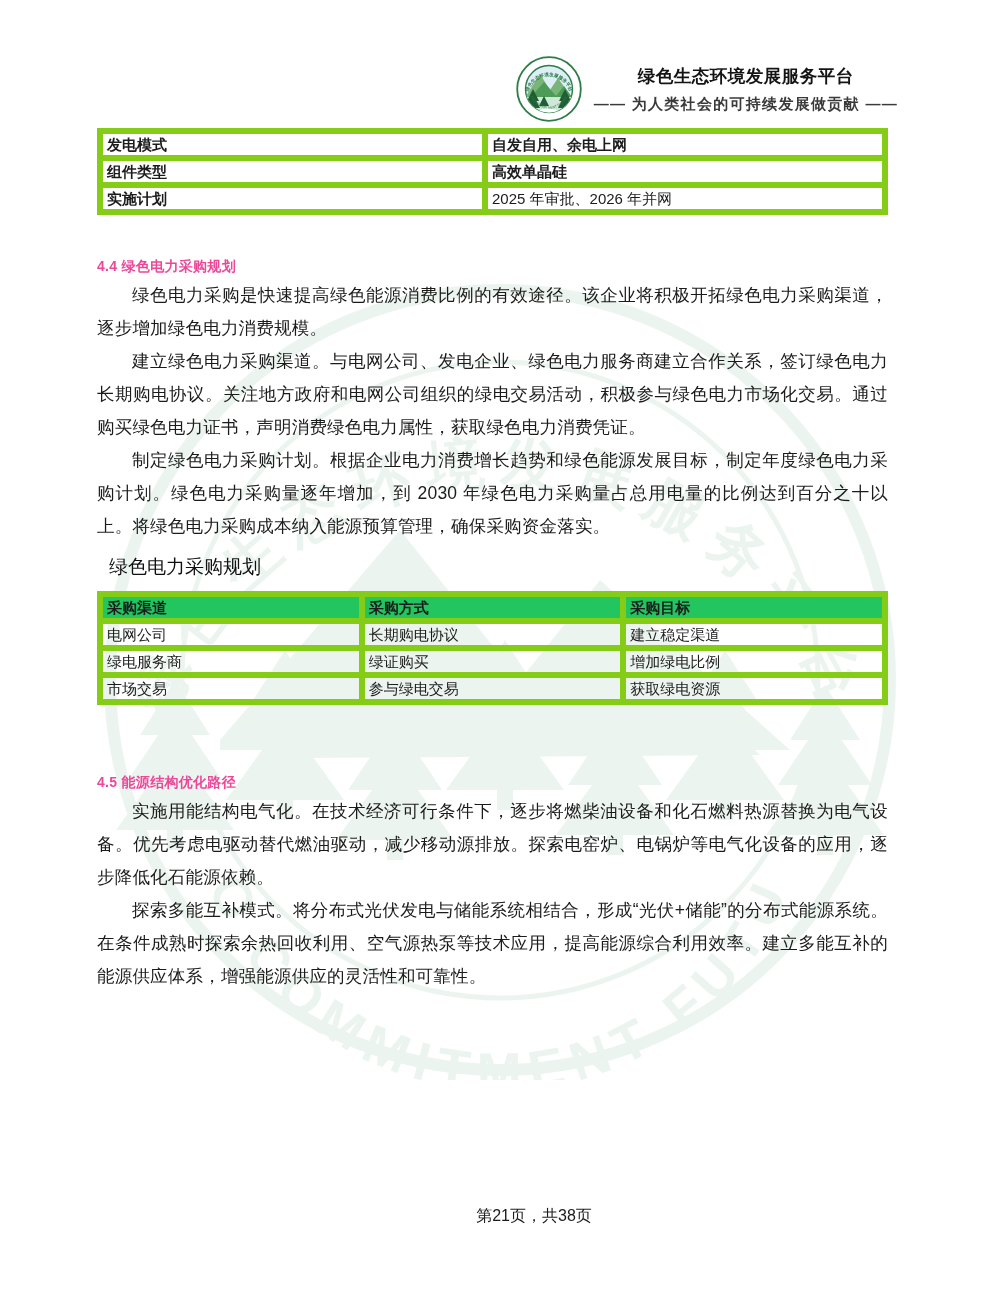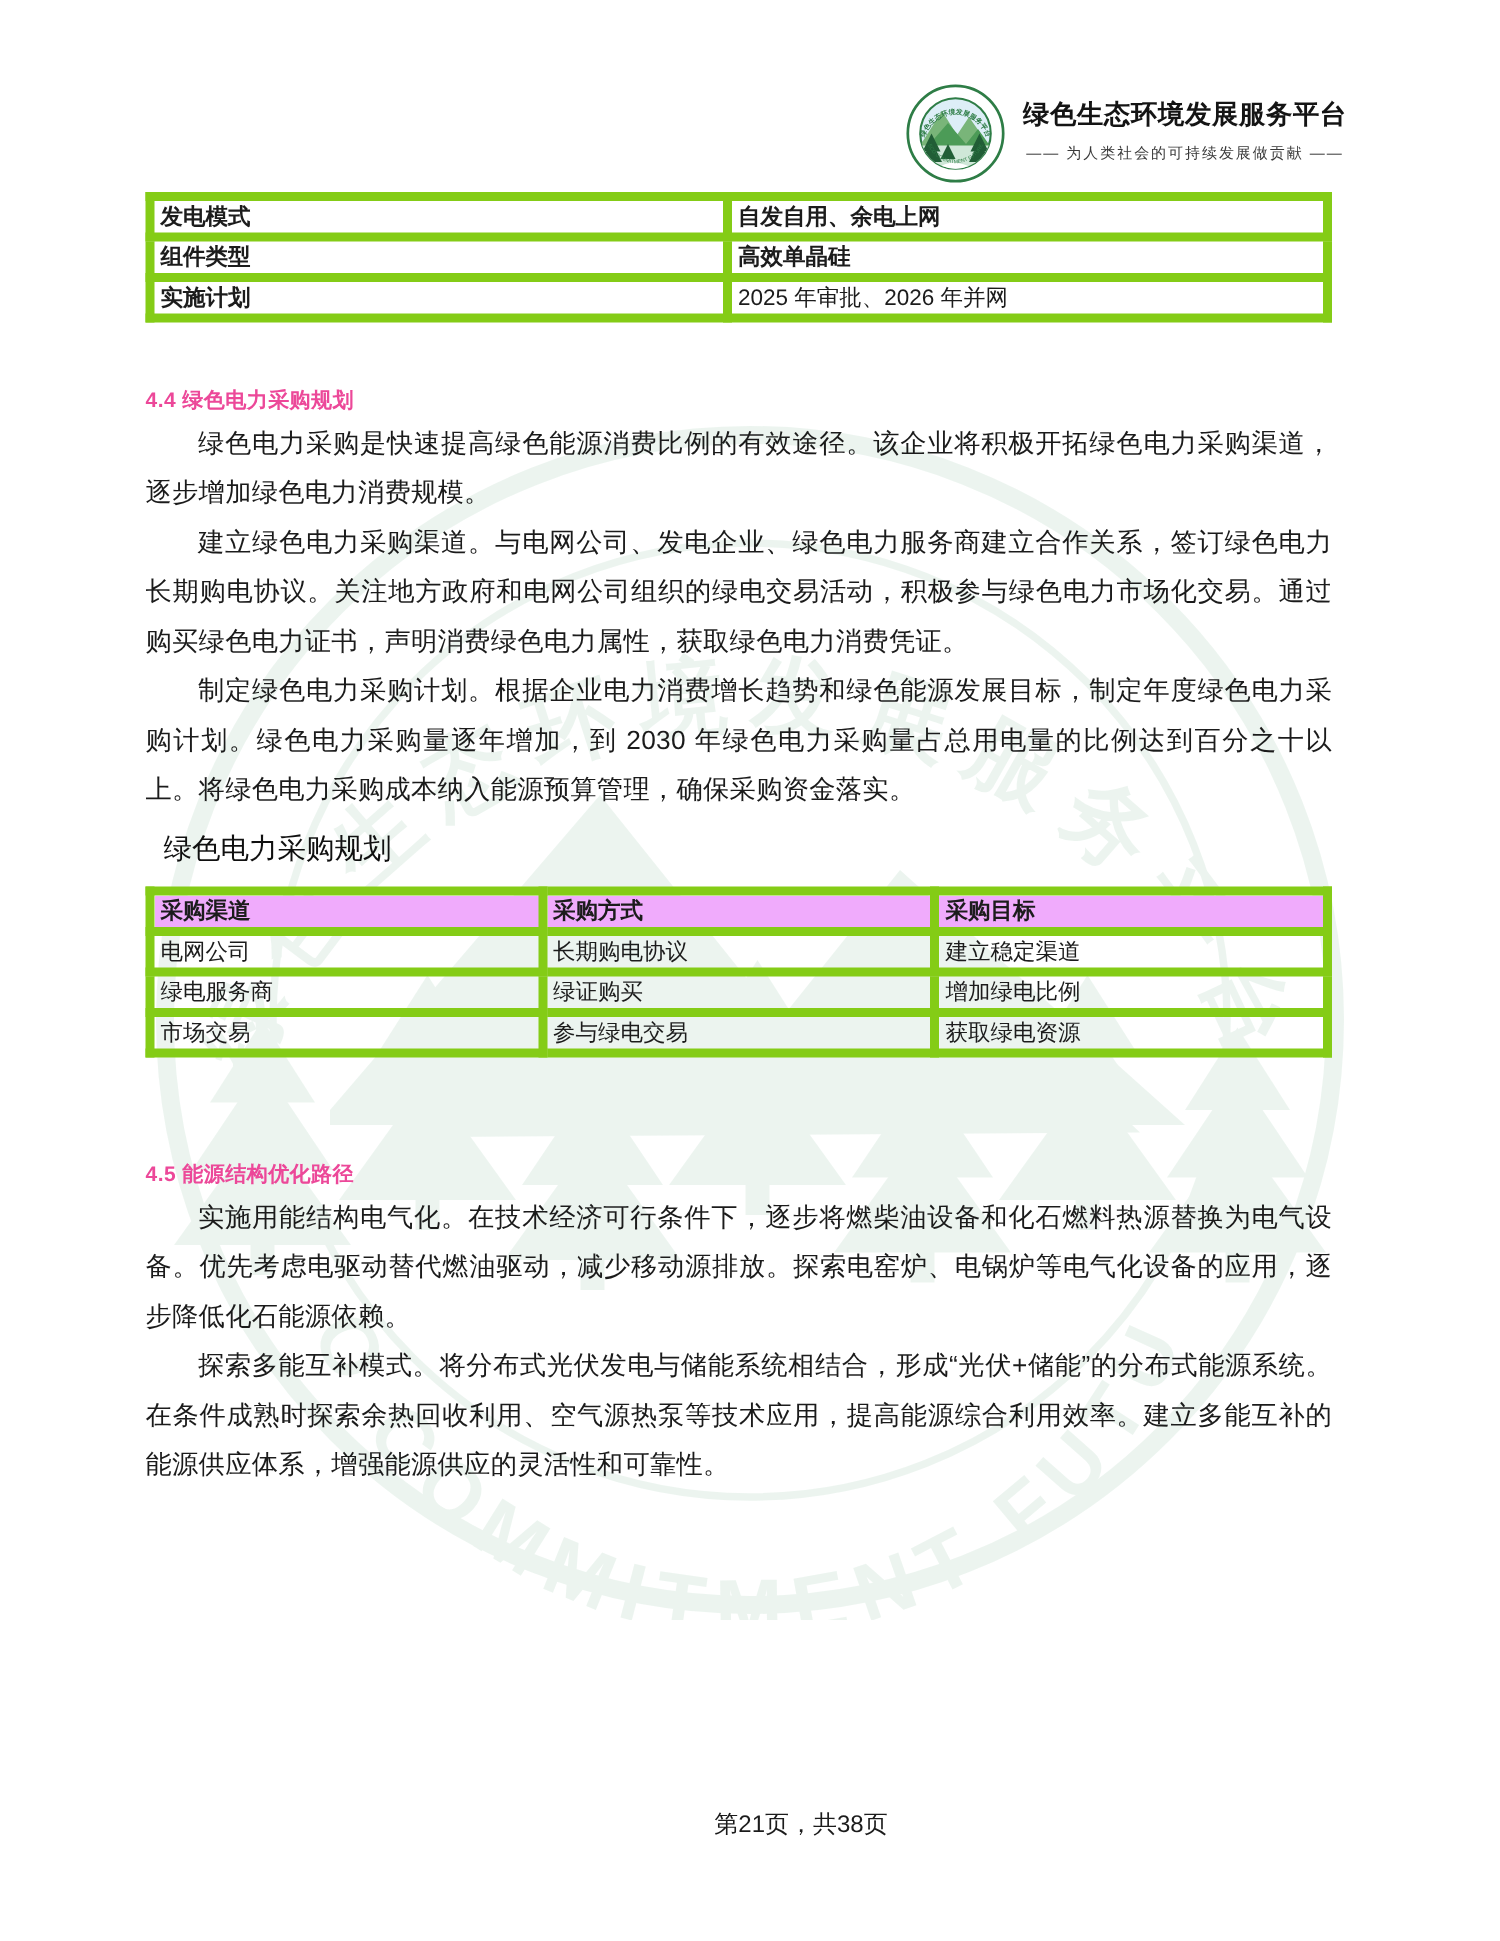--- a/index.html
+++ b/index.html
@@ -8,32 +8,32 @@
     font-family:"Liberation Sans","DejaVu Sans",sans-serif;color:#1c1c1c;
     overflow:hidden;
   }
   
   .wm{position:absolute;left:100px;top:280px;width:800px;height:800px;
       opacity:0.10;z-index:1;pointer-events:none;}
   
   .hdr{position:absolute;top:56px;right:102px;display:flex;align-items:flex-start;gap:12px;z-index:2;}
   .hdr-text{display:flex;flex-direction:column;align-items:center;padding-top:10px;}
   .hdr-title{font-size:17.5px;font-weight:bold;letter-spacing:0.5px;color:#141414;line-height:1.25;white-space:nowrap;}
-  .hdr-tag{font-size:10px;font-weight:normal;letter-spacing:1.3px;color:#3a3a3a;margin-top:7px;white-space:nowrap;}
+  .hdr-tag{font-size:15px;font-weight:bold;letter-spacing:1.3px;color:#3a3a3a;margin-top:7px;white-space:nowrap;}
   
   .content{position:absolute;left:97px;top:128px;width:791px;z-index:2;}
   table.doc-table{border-collapse:collapse;width:100%;table-layout:fixed;}
   table.doc-table td,table.doc-table th{
     border:6px solid #84cc16;height:21px;line-height:21px;padding:0 4px;
     text-align:left;font-size:15px;overflow:hidden;white-space:nowrap;
   }
   .spec-table td{font-weight:700;}
   .spec-table td.val-normal{font-weight:400;}
   .spec-table col.c1{width:385px;}
-  .proc-table th{background:#f0abfc;font-weight:700;}
+  .proc-table th{background:#22c55e;font-weight:700;}
   .proc-table td{font-weight:400;}
   h2.sec{font-size:14px;font-weight:bold;color:#ec4899;margin:38px 0 0 0;line-height:26px;letter-spacing:0.3px;}
   h2.sec.second{margin-top:64px;}
   h3.subsec{font-size:19px;font-weight:normal;color:#101010;margin:12px;line-height:24px;}
   p.body{font-size:17.5px;line-height:33px;text-indent:2em;margin:0;text-align:justify;letter-spacing:0.2px;color:#1b1b1b;}
   .mt6{margin-top:6px;}
   .mt2{margin-top:2px;}
   .tbl-mt{margin-top:7px;}
   
   .footer{position:absolute;top:1206px;left:0;width:100%;text-align:center;

